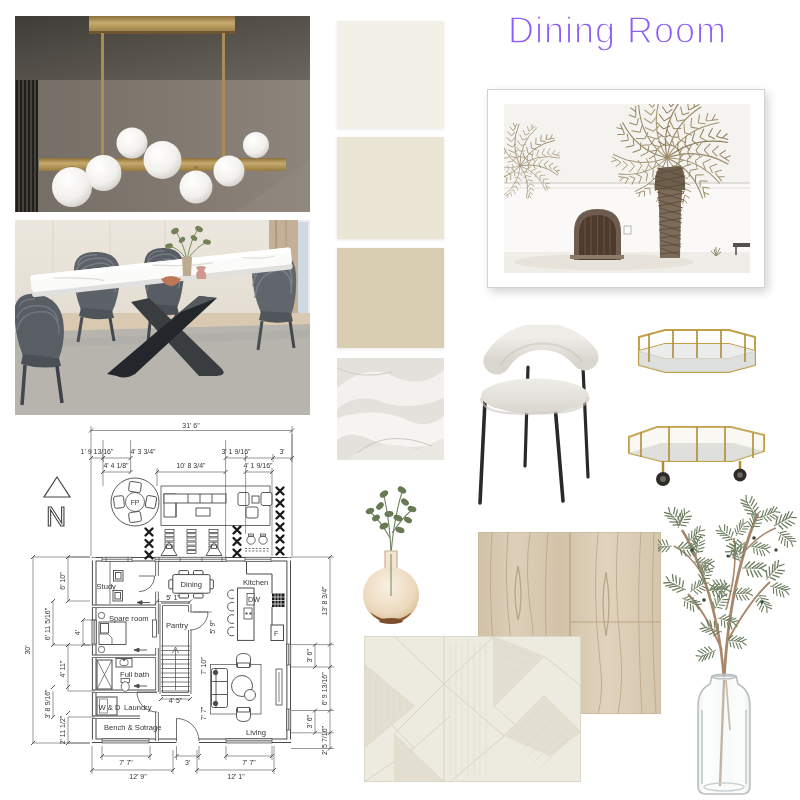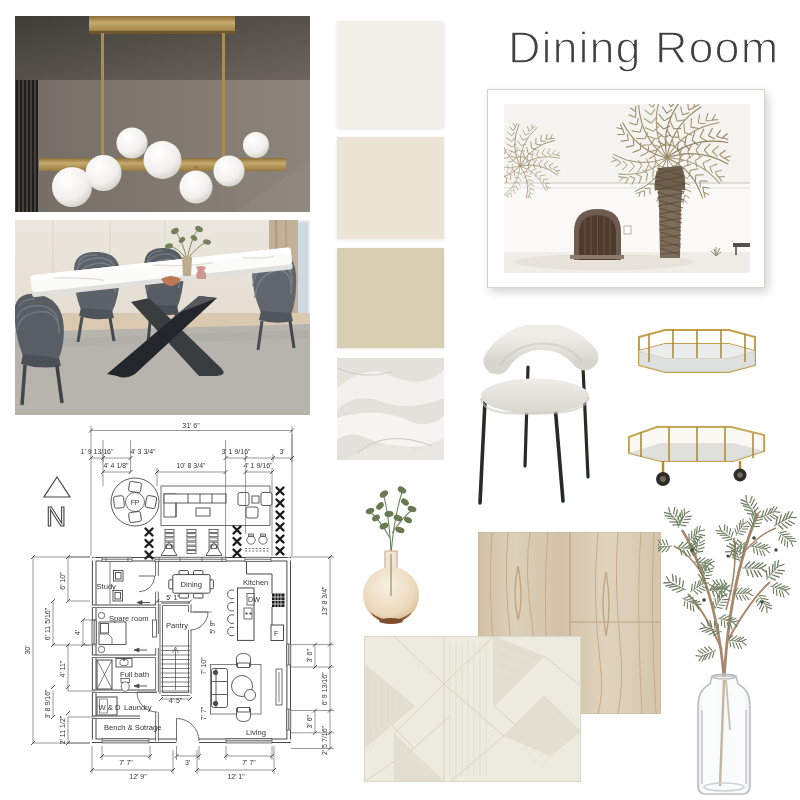--- a/index.html
+++ b/index.html
@@ -191,21 +191,21 @@
 
 <svg class="abs" style="left:337px;top:358px" width="107" height="102" viewBox="0 0 107 102">
   <rect width="107" height="102" fill="#e3e1dc"></rect>
   <path d="M0,30 Q30,5 55,18 Q85,32 107,12 L107,40 Q70,55 40,42 Q15,36 0,52 Z" fill="#f2f1ee"></path>
   <path d="M0,60 Q40,48 70,62 Q90,72 107,58 L107,85 Q60,95 30,80 Q12,72 0,82 Z" fill="#f5f4f1"></path>
   <path d="M10,102 Q40,78 80,92 L107,80 L107,102 Z" fill="#e9e7e2"></path>
   <path d="M0,10 Q25,22 55,14" stroke="#cfccc5" fill="none"></path>
   <path d="M20,95 Q50,70 95,88" stroke="#cbc8c1" fill="none"></path>
 </svg>
 
-<div class="abs" style="left:508px;top:22px;white-space:nowrap;font-size:45px;color:#404040;-webkit-text-stroke:1.3px #ffffff;letter-spacing:1px;">Dining Room</div>
+<div class="abs" style="left:508px;top:10px;white-space:nowrap;font-size:36px;color:#8b5cf6;-webkit-text-stroke:1.3px #ffffff;letter-spacing:1px;">Dining Room</div>
 
 <div class="abs" style="left:487px;top:89px;width:276px;height:197px;background:#ffffff;border:1px solid #d5d3cf;box-shadow:3px 4px 9px rgba(0,0,0,0.18);">
   <svg class="abs" style="left:16px;top:14px" width="246" height="169" viewBox="0 0 246 169">
     <rect width="246" height="169" fill="#f4f3f0"></rect>
     <rect x="0" y="79" width="246" height="69" fill="#faf9f7"></rect>
     <line x1="0" y1="79" x2="246" y2="79" stroke="#c9c5be" stroke-width="1"></line>
     <line x1="0" y1="84" x2="246" y2="84" stroke="#d8d4cd" stroke-width="0.7"></line>
     <rect x="0" y="148" width="246" height="21" fill="#efede8"></rect>
     <ellipse cx="100" cy="158" rx="90" ry="8" fill="#e7e3da"></ellipse>
     <defs>

